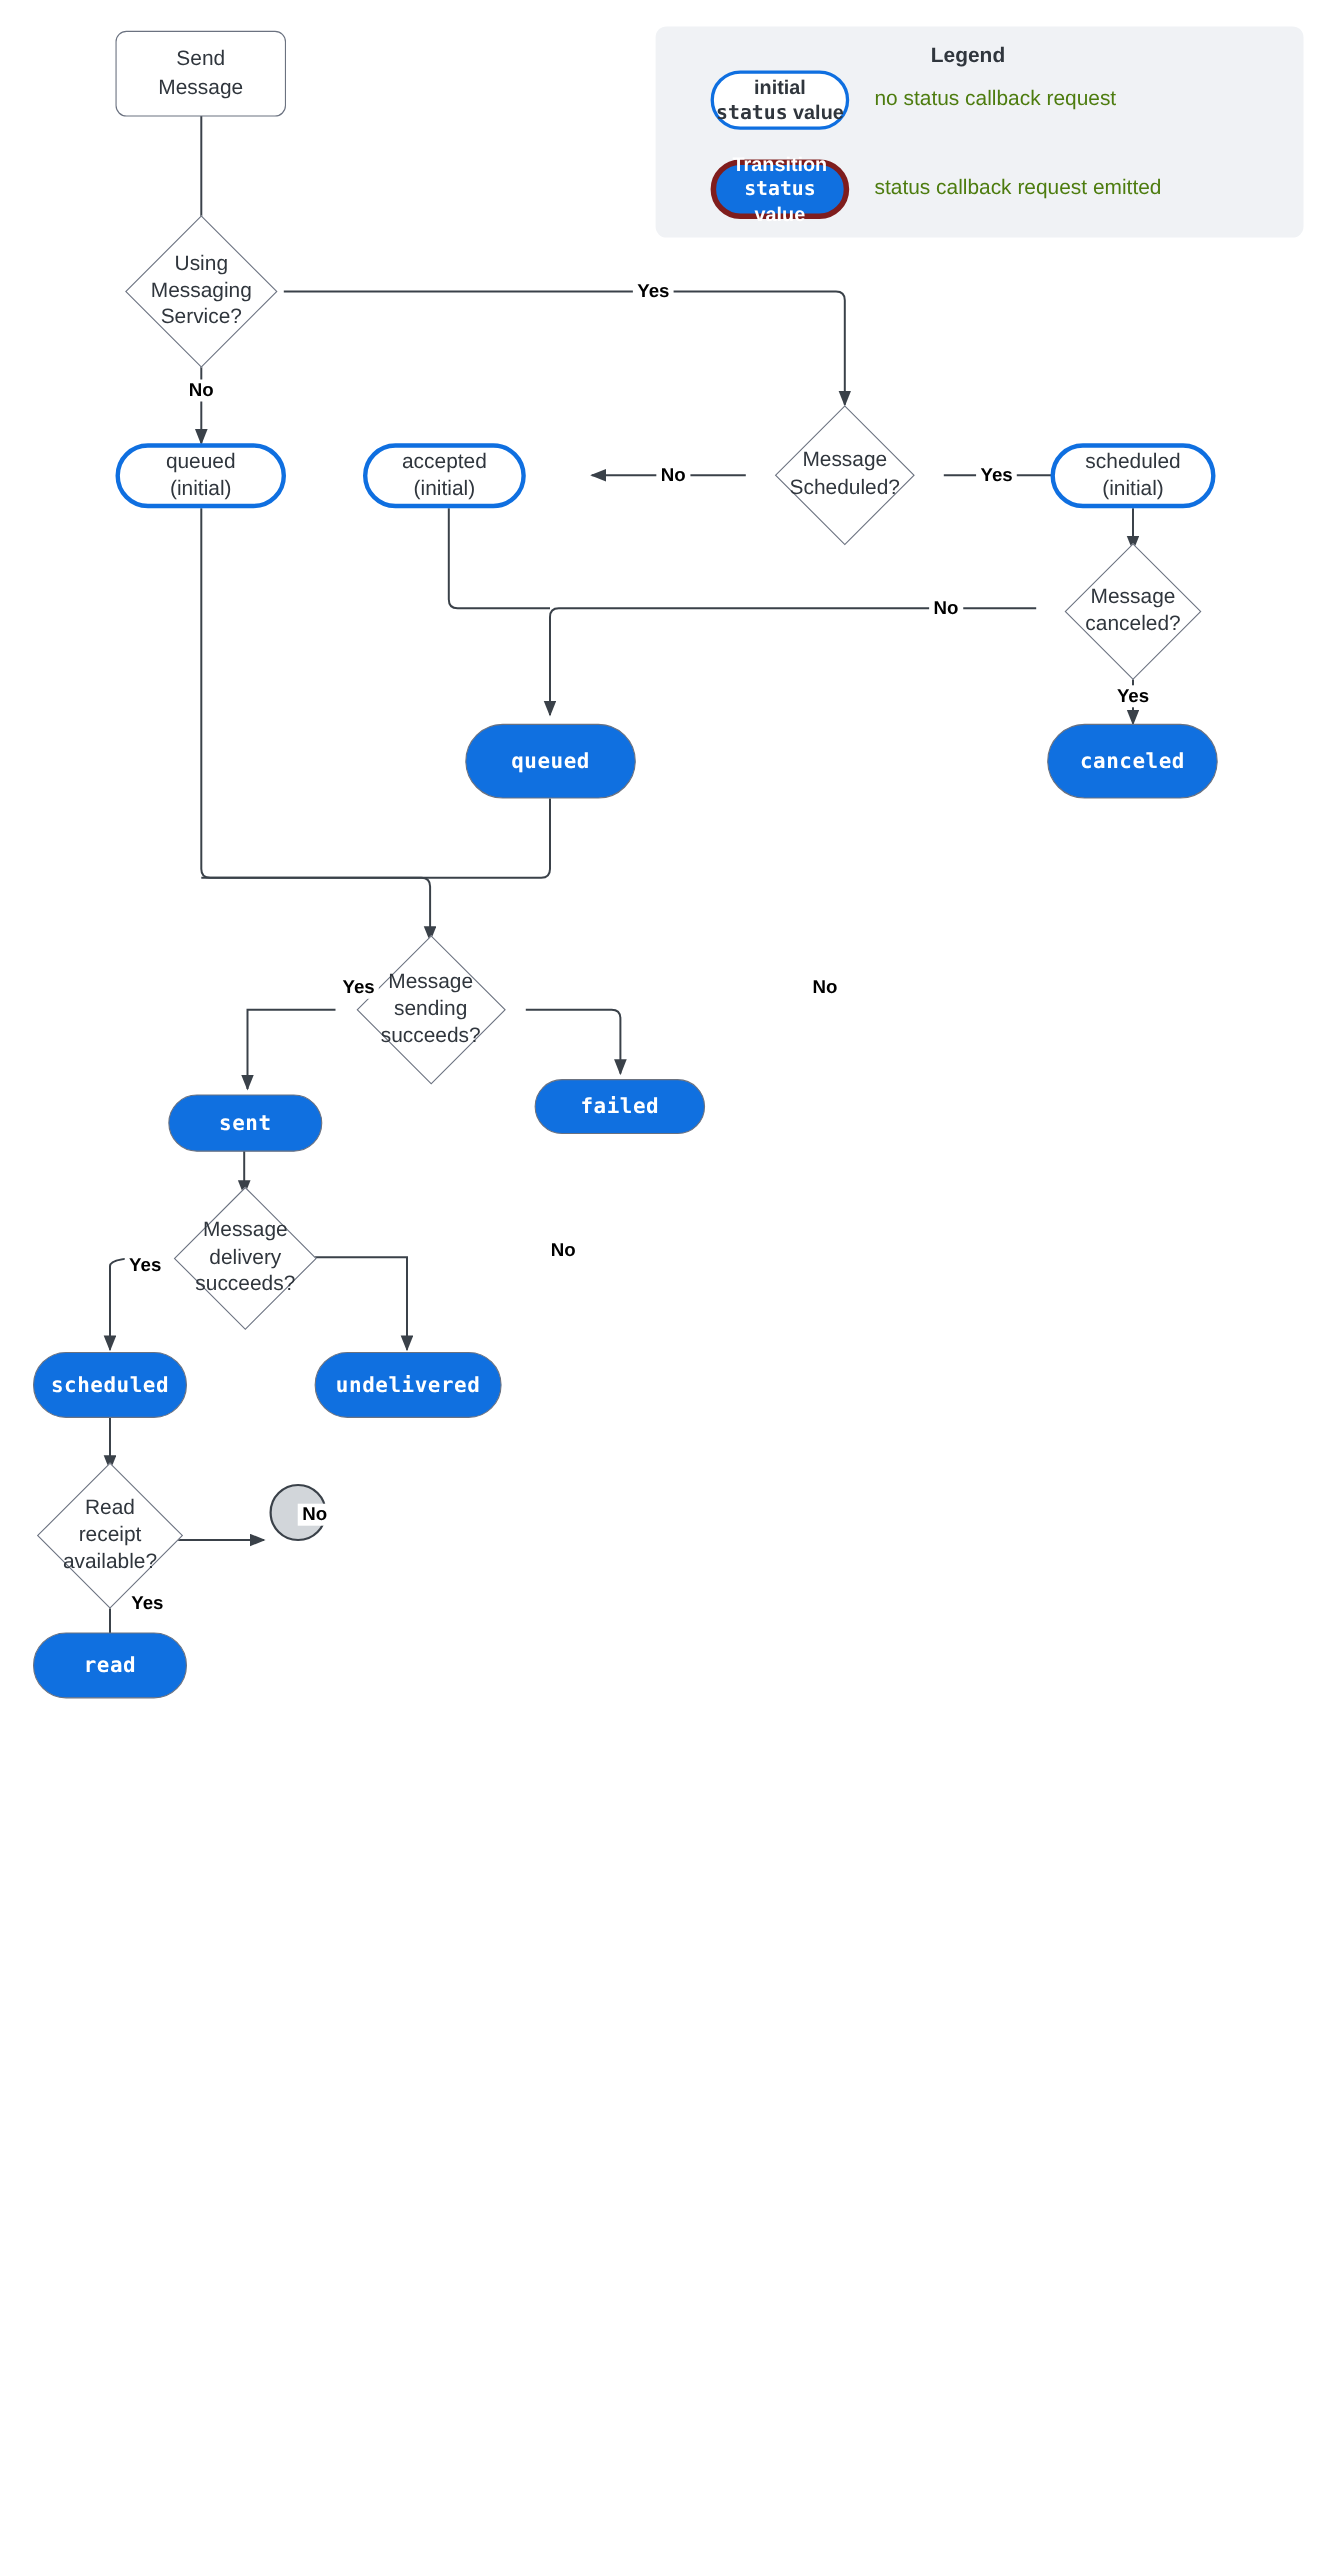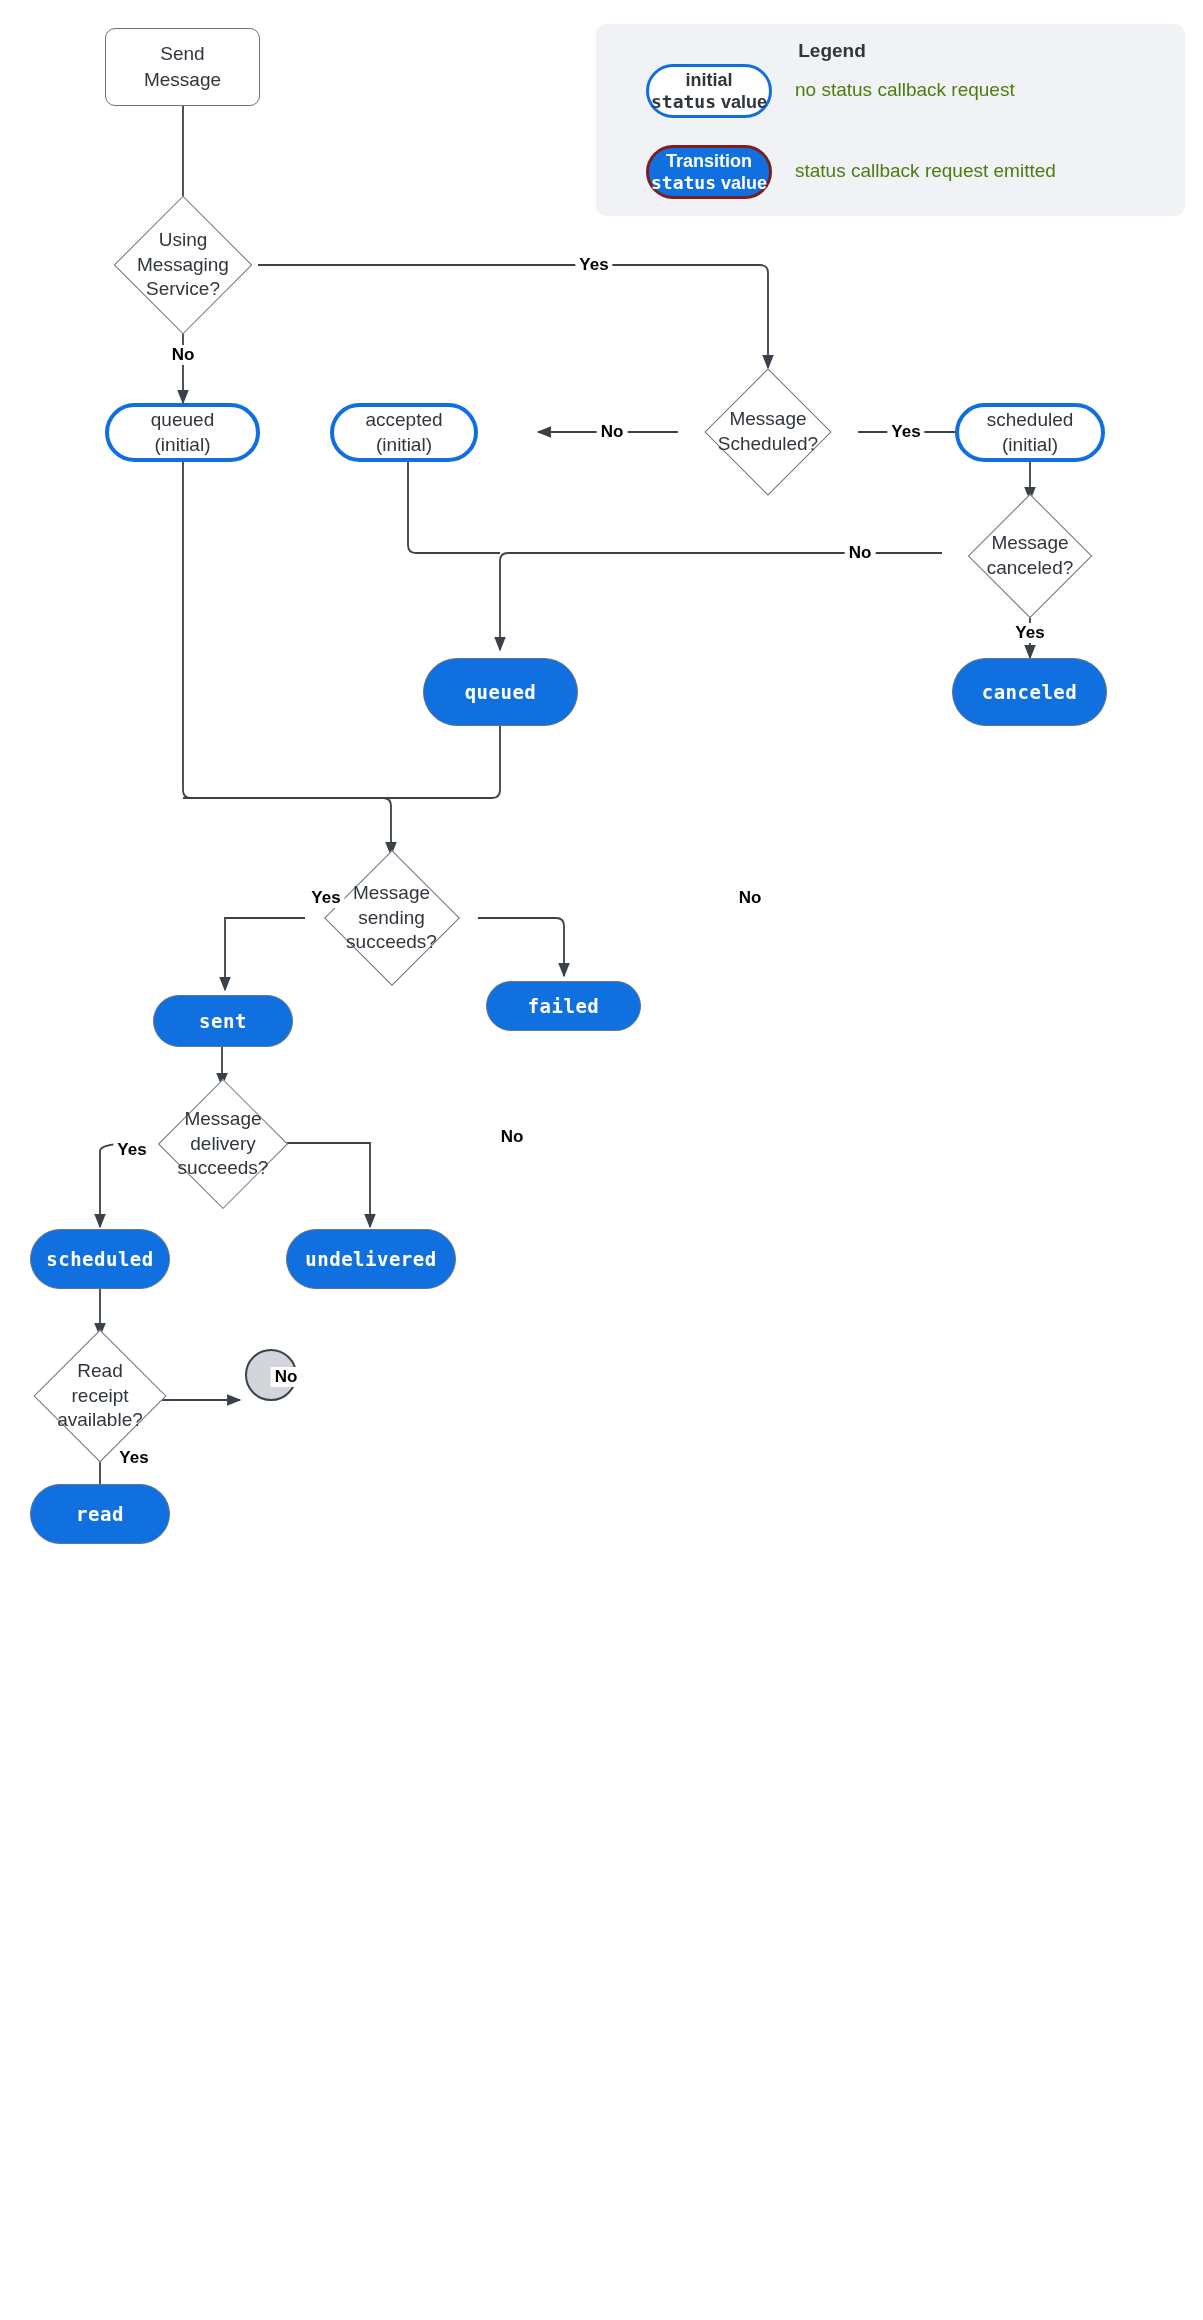--- a/index.html
+++ b/index.html
@@ -60,21 +60,21 @@
   }
   .legend-desc{
     position:absolute;font-size:19px;color:#4d7c0f;white-space:nowrap;
   }
   .chip{
     position:absolute;box-sizing:border-box;display:flex;flex-direction:column;
     align-items:center;justify-content:center;text-align:center;border-radius:999px;
     line-height:1.25;
   }
   .chip.initial-chip{background:#ffffff;border:3px solid #0f6fe0;color:#30363d;}
-  .chip.transition-chip{background:#1070e0;border:3px solid #7f1d1d;color:#ffffff;}
+  .chip.transition-chip{background:#1070e0;border:5px solid #7f1d1d;color:#ffffff;}
   .chip .l1{font-size:18px;font-weight:700;}
   .chip .l2{font-size:18px;font-weight:700;}
   .chip .l2 .mono{font-family:"DejaVu Sans Mono","Liberation Mono",monospace;font-weight:700;}
 </style>
 </head>
 <body>
 
 <div id="stage">
 
   <svg id="edges" viewBox="0 0 1203 2320">
@@ -120,21 +120,21 @@
       <path d="M100,1286 L100,1336"></path>
 
       <path d="M160,1400 L240,1400"></path>
 
       <path d="M100,1462 L100,1510"></path>
     </g>
   </svg>
 
   <div class="legend" style="left:596px;top:24px;width:589px;height:192px;"></div>
 
-  <div class="legend-title" style="left:832px;top:40px;">Legend</div>
+  <div class="legend-title" style="left:880px;top:40px;">Legend</div>
 
   <div class="chip initial-chip" style="left:646px;top:64px;width:126px;height:54px;">
     <div class="l1">initial</div>
     <div class="l2"><span class="mono">status</span><span> value</span></div>
   </div>
   <div class="legend-desc" style="left:795px;top:79px;">no status callback request</div>
 
   <div class="chip transition-chip" style="left:646px;top:145px;width:126px;height:54px;">
     <div class="l1">Transition</div>
     <div class="l2"><span class="mono">status</span><span> value</span></div>

